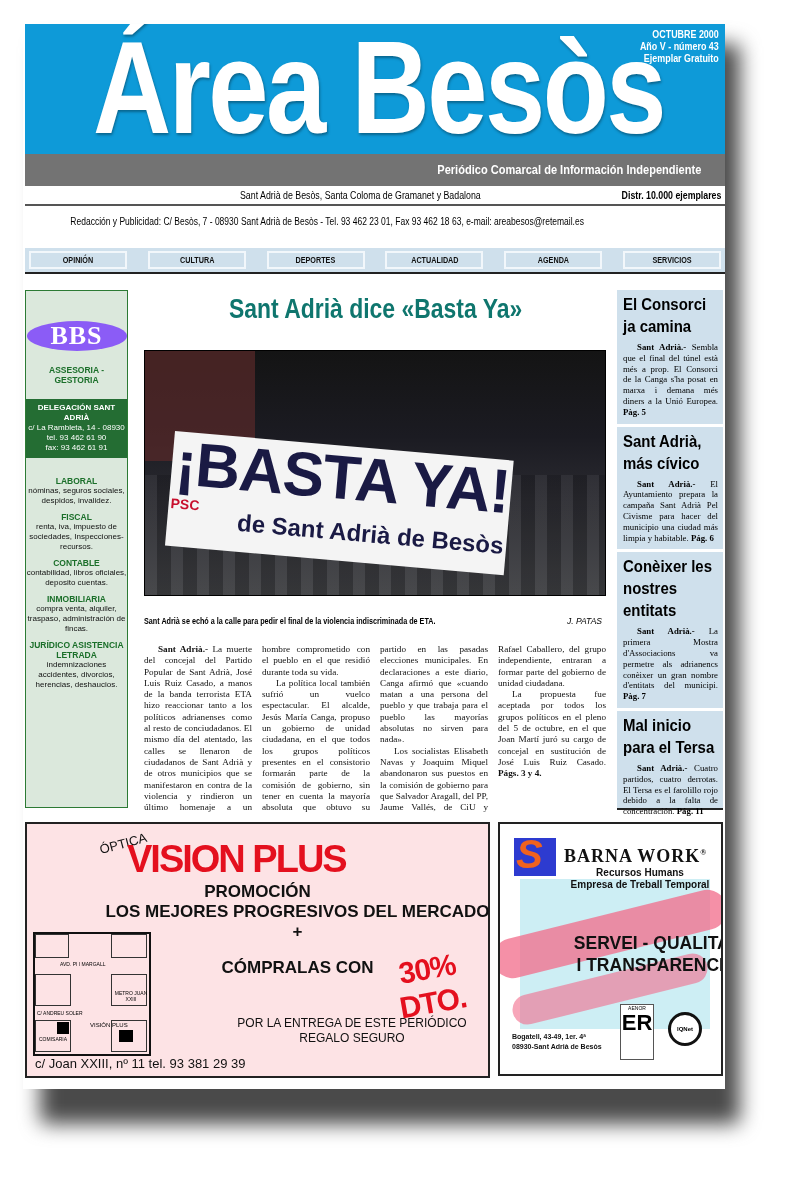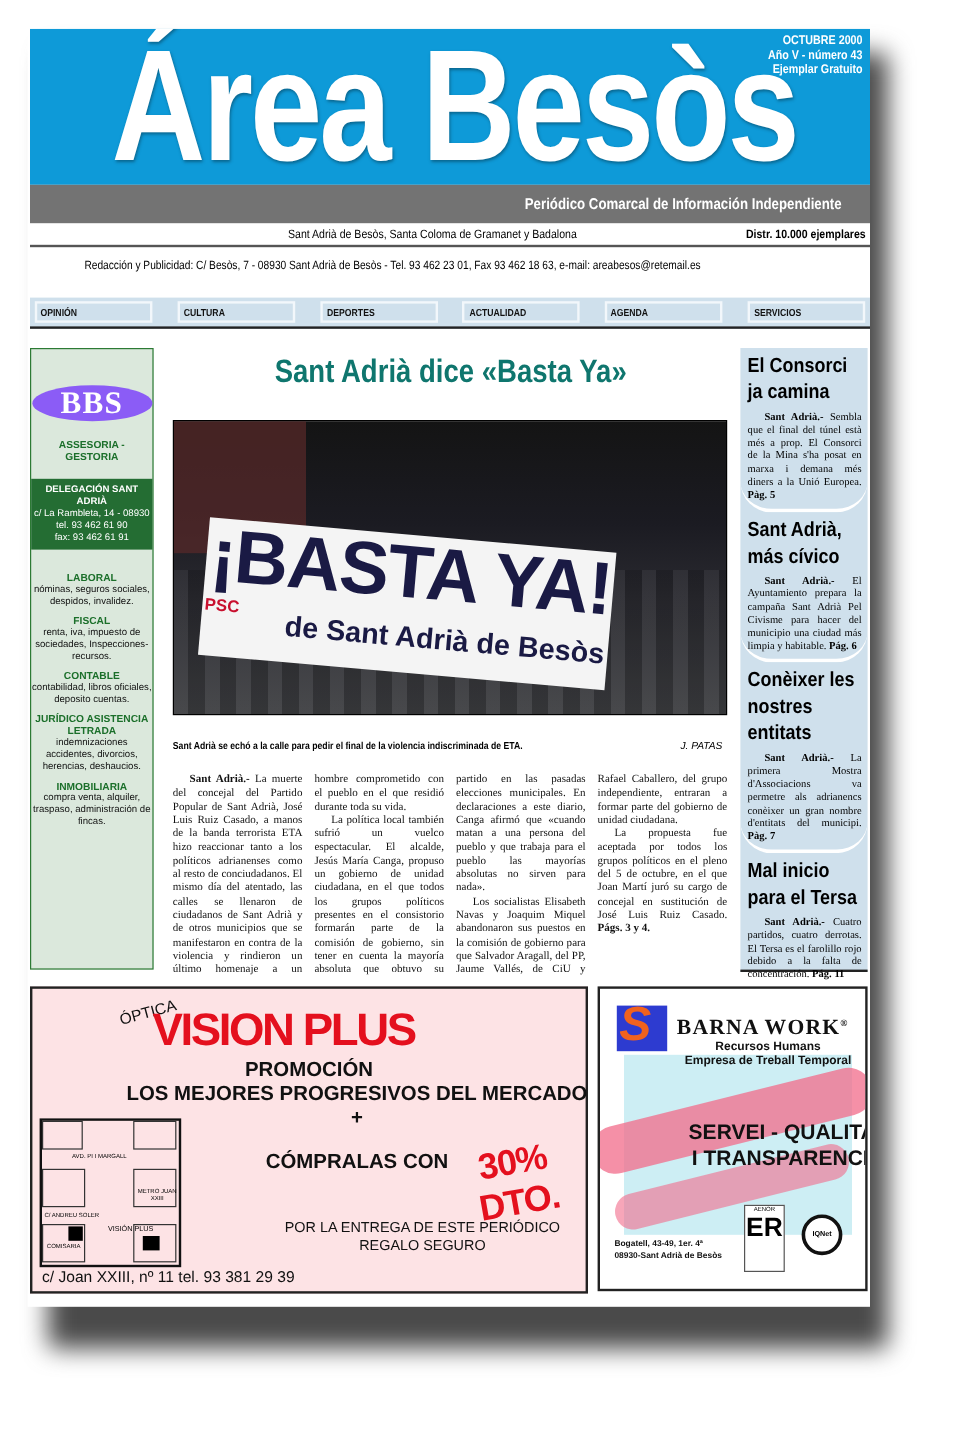--- a/index.html
+++ b/index.html
@@ -10,21 +10,21 @@
   .masthead-title{position:absolute;left:68px;top:-12px;font-family:"Liberation Sans",sans-serif;font-weight:bold;font-size:132px;color:#fff;letter-spacing:-3px;transform:scaleX(0.82);transform-origin:left top;white-space:nowrap;text-shadow:1px 2px 3px rgba(0,0,0,0.35);}
   .issue{position:absolute;right:6px;top:4px;text-align:right;color:#fff;font-size:10.5px;font-weight:bold;line-height:12px;transform:scaleX(0.85);transform-origin:right top;}
   .tagline-bar{position:absolute;left:2px;top:130px;width:700px;height:32px;background:#737373;color:#fff;font-weight:bold;font-size:13px;text-align:right;line-height:32px;}
   .tagline-bar span{display:inline-block;transform:scaleX(0.85);}
   .subline{position:absolute;left:2px;top:163px;width:700px;height:17px;border-bottom:2px solid #555;font-size:10px;}
   .subline .area{position:absolute;left:215px;top:3px;transform:scaleX(0.88);transform-origin:left top;}
   .subline .distr{position:absolute;right:4px;top:3px;font-weight:bold;transform:scaleX(0.88);transform-origin:right top;}
   .contact{position:absolute;left:2px;top:192px;width:700px;text-align:left;font-size:10px;}
   .contact span{display:inline-block;transform:scaleX(0.85);}
   .nav{position:absolute;left:2px;top:224px;width:700px;height:26px;background:#cfe0ec;border-bottom:2px solid #222;display:flex;justify-content:space-between;padding:3px 4px 0 4px;box-sizing:border-box;}
-  .nav-btn{width:98px;height:18px;background:#cfe0ec;border:2px solid #f2f7fb;box-sizing:border-box;font-size:8.5px;font-weight:bold;text-align:left;line-height:14px;color:#111;cursor:pointer;}
+  .nav-btn{width:98px;height:18px;background:#cfe0ec;border:2px solid #f2f7fb;box-sizing:border-box;font-size:8.5px;font-weight:bold;text-align:center;line-height:14px;color:#111;cursor:pointer;}
   .nav-btn span{display:inline-block;transform:scaleX(0.85);}
   .left-ad{position:absolute;left:2px;top:266px;width:103px;height:518px;background:#dbe8dc;border:1px solid #2c7a34;box-sizing:border-box;text-align:center;font-size:8px;color:#111;}
   .bbs-logo{margin:30px auto 0 auto;width:100px;height:30px;background:#8b5cf6;border-radius:50%;color:#fff;font-family:"Liberation Serif",serif;font-weight:bold;font-size:26px;line-height:30px;letter-spacing:1px;}
   .bbs-sub{margin-top:14px;color:#1b6f2a;font-weight:bold;font-size:8.5px;}
   .deleg{margin-top:14px;background:#246d33;color:#fff;padding:4px 2px 5px 2px;line-height:10px;}
   .deleg b{font-size:8px;}
   .ad-block{margin-top:10px;line-height:10px;}
   .ad-head{color:#1b6f2a;font-weight:bold;font-size:8.5px;}
   .headline{position:absolute;left:120px;top:270px;width:465px;text-align:center;font-size:27px;font-weight:bold;color:#0f766e;}
   .headline span{display:inline-block;transform:scaleX(0.85);}
@@ -34,21 +34,21 @@
   .banner .big{position:absolute;left:4px;top:-4px;font-size:62px;font-weight:bold;color:#1a1a44;letter-spacing:-1px;white-space:nowrap;}
   .banner .small{position:absolute;left:70px;top:72px;font-size:24px;font-weight:bold;color:#1a1a44;white-space:nowrap;}
   .banner .psc{position:absolute;left:2px;top:64px;font-size:14px;font-weight:bold;color:#c8102e;}
   .crowd{position:absolute;left:0;bottom:0;width:100%;height:120px;background:repeating-linear-gradient(90deg,rgba(255,255,255,0.05) 0 12px,rgba(0,0,0,0.15) 12px 26px);}
   .caption{position:absolute;left:121px;top:592px;width:460px;font-size:8.5px;font-weight:bold;}
   .caption .cap{display:inline-block;transform:scaleX(0.85);transform-origin:left top;}
   .caption .credit{position:absolute;right:2px;top:0;font-style:italic;font-weight:normal;}
   .article{position:absolute;left:121px;top:620px;width:462px;height:170px;column-count:4;column-gap:10px;font-family:"Liberation Serif",serif;font-size:9.2px;line-height:11.3px;text-align:justify;color:#111;}
   .article p{margin:0;text-indent:14px;}
   .right-col{position:absolute;left:594px;top:266px;width:106px;height:520px;background:#cfe0ec;border-bottom:2px solid #222;box-sizing:border-box;}
-  .brief{padding:4px 5px 6px 6px;border-bottom:3px solid #fff;border-radius:26px;}
+  .brief{padding:4px 5px 6px 6px;border-bottom:3px solid #fff;}
   .brief h3{margin:0 0 4px 0;font-size:17px;line-height:22px;font-weight:bold;transform:scaleX(0.88);transform-origin:left top;width:114%;}
   .brief p{margin:0;font-family:"Liberation Serif",serif;font-size:8.8px;line-height:10.8px;text-align:justify;text-indent:14px;}
   .vp-ad{position:absolute;left:2px;top:798px;width:465px;height:256px;background:#fde3e5;border:2px solid #222;box-sizing:border-box;text-align:center;}
   .vp-optica{position:absolute;left:72px;top:12px;font-size:13px;transform:rotate(-15deg);color:#111;}
   .vp-brand{position:absolute;left:100px;top:14px;font-size:38px;font-weight:bold;color:#e4101e;letter-spacing:-2px;}
   .vp-line{position:absolute;left:0;width:100%;font-weight:bold;font-size:17px;color:#111;}
   .vp-discount{position:absolute;left:345px;top:128px;font-size:30px;font-weight:bold;color:#e4101e;transform:rotate(-10deg);letter-spacing:-1px;}
   .vp-note{position:absolute;left:205px;top:192px;width:240px;font-size:12px;line-height:15px;color:#111;}
   .vp-map{position:absolute;left:6px;top:108px;width:114px;height:120px;border:2px solid #111;background:#fde3e5;font-size:5px;}
   .vp-map div{position:absolute;border:1px solid #333;}
@@ -113,26 +113,26 @@
     </div>
     <div class="ad-block" style="margin-top:6px">
       <div class="ad-head">FISCAL</div>
       <div>renta, iva, impuesto de sociedades, Inspecciones-recursos.</div>
     </div>
     <div class="ad-block" style="margin-top:6px">
       <div class="ad-head">CONTABLE</div>
       <div>contabilidad, libros oficiales, deposito cuentas.</div>
     </div>
     <div class="ad-block" style="margin-top:6px">
+      <div class="ad-head">INMOBILIARIA</div>
+      <div>compra venta, alquiler, traspaso, administración de fincas.</div>
+    </div>
+    <div class="ad-block" style="margin-top:6px">
       <div class="ad-head">JURÍDICO ASISTENCIA LETRADA</div>
       <div>indemnizaciones accidentes, divorcios, herencias, deshaucios.</div>
-    </div>
-    <div class="ad-block" style="margin-top:6px">
-      <div class="ad-head">INMOBILIARIA</div>
-      <div>compra venta, alquiler, traspaso, administración de fincas.</div>
     </div>
   </div>
 
   <div class="headline"><span>Sant Adrià dice «Basta Ya»</span></div>
   <div class="photo">
     <div class="bldg"></div>
     <div class="crowd"></div>
     <div class="banner">
       <div class="big">¡BASTA YA!</div>
       <div class="psc">PSC</div>
@@ -146,21 +146,21 @@
   <div class="article">
     <p><b>Sant Adrià.-</b> <span>La muerte del concejal del Partido Popular de Sant Adrià, José Luis Ruiz Casado, a manos de la banda terrorista ETA hizo reaccionar tanto a los políticos adrianenses como al resto de conciudadanos. El mismo día del atentado, las calles se llenaron de ciudadanos de Sant Adrià y de otros municipios que se manifestaron en contra de la violencia y rindieron un último homenaje a un hombre comprometido con el pueblo en el que residió durante toda su vida.</span></p>
     <p>La política local también sufrió un vuelco espectacular. El alcalde, Jesús María Canga, propuso un gobierno de unidad ciudadana, en el que todos los grupos políticos presentes en el consistorio formarán parte de la comisión de gobierno, sin tener en cuenta la mayoría absoluta que obtuvo su partido en las pasadas elecciones municipales. En declaraciones a este diario, Canga afirmó que «cuando matan a una persona del pueblo y que trabaja para el pueblo las mayorías absolutas no sirven para nada».</p>
     <p>Los socialistas Elisabeth Navas y Joaquim Miquel abandonaron sus puestos en la comisión de gobierno para que Salvador Aragall, del PP, Jaume Vallés, de CiU y Rafael Caballero, del grupo independiente, entraran a formar parte del gobierno de unidad ciudadana.</p>
     <p><span>La propuesta fue aceptada por todos los grupos políticos en el pleno del 5 de octubre, en el que Joan Martí juró su cargo de concejal en sustitución de José Luis Ruiz Casado.</span> <b>Págs. 3 y 4.</b></p>
   </div>
 
   <div class="right-col">
     <div class="brief">
       <h3>El Consorci ja camina</h3>
-      <p><b>Sant Adrià.-</b> <span>Sembla que el final del túnel està més a prop. El Consorci de la Mina s'ha posat en marxa i demana més diners a la Unió Europea.</span> <b>Pàg. 5</b></p>
+      <p><b>Sant Adrià.-</b> <span>Sembla que el final del túnel està més a prop. El Consorci de la Canga s'ha posat en marxa i demana més diners a la Unió Europea.</span> <b>Pàg. 5</b></p>
     </div>
     <div class="brief">
       <h3>Sant Adrià, más cívico</h3>
       <p><b>Sant Adrià.-</b> <span>El Ayuntamiento prepara la campaña Sant Adrià Pel Civisme para hacer del municipio una ciudad más limpia y habitable.</span> <b>Pág. 6</b></p>
     </div>
     <div class="brief">
       <h3>Conèixer les nostres entitats</h3>
       <p><b>Sant Adrià.-</b> <span>La primera Mostra d'Associacions va permetre als adrianencs conèixer un gran nombre d'entitats del municipi.</span> <b>Pàg. 7</b></p>
     </div>
     <div class="brief" style="border-bottom:none">

